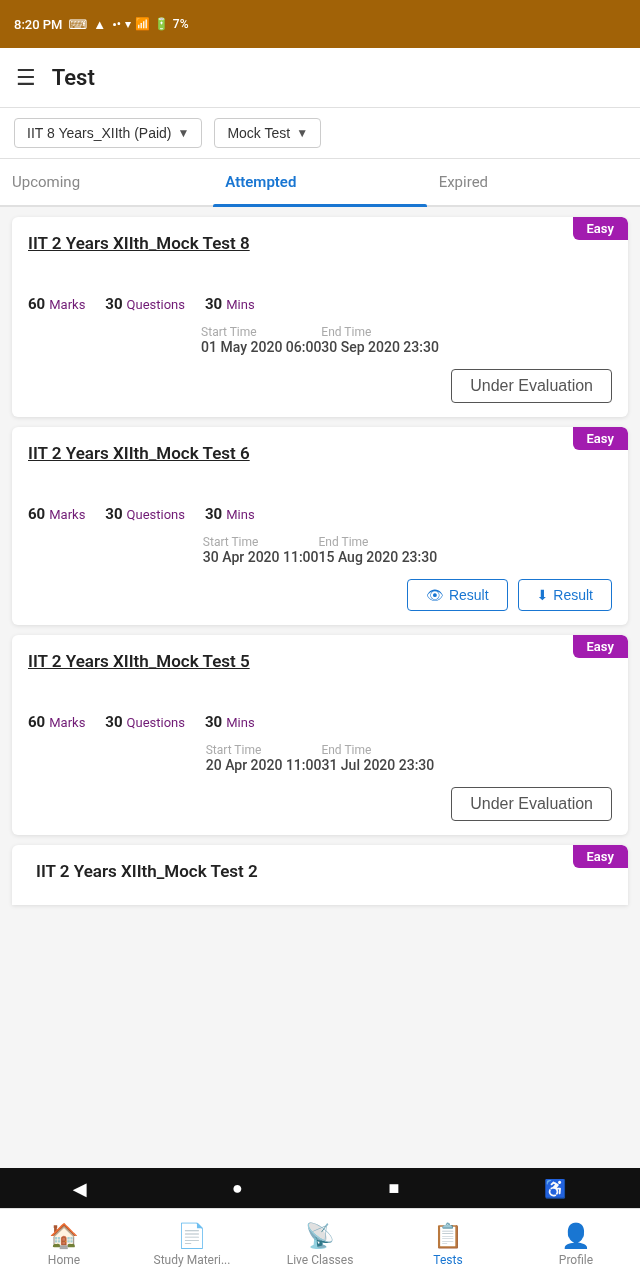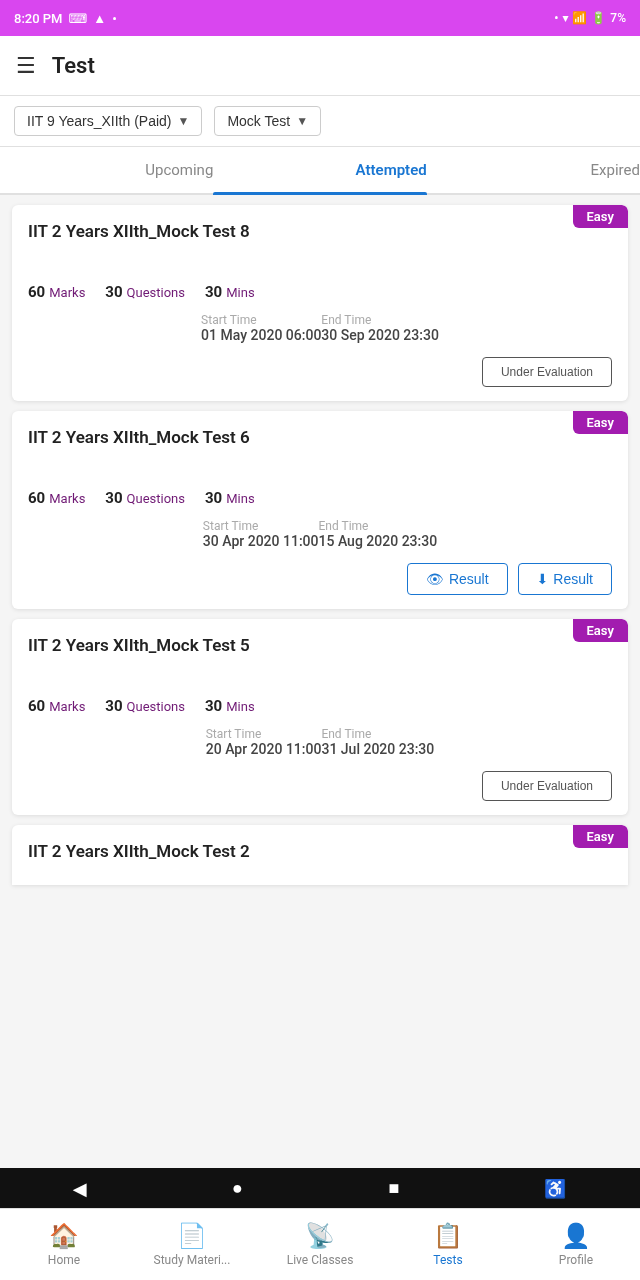--- a/index.html
+++ b/index.html
@@ -1,29 +1,28 @@
 <!DOCTYPE html>
 <html><head>
   <meta charset="utf-8">
   <meta name="viewport" content="width=640px">
   <style>
     * { margin: 0; padding: 0; box-sizing: border-box; }
     body { font-family: 'Roboto', Arial, sans-serif; background: #f5f5f5; width: 640px; min-height: 1280px; overflow-x: hidden; }
 
     
     .status-bar {
-      background: #d946ef;
+      background: #a16207;
       color: white;
       display: flex;
-      justify-content: space-between;
       align-items: center;
       padding: 6px 14px;
       font-size: 13px;
       font-weight: 500;
-      height: 36px;
+      height: 48px;
     }
     .status-left { display: flex; align-items: center; gap: 6px; }
     .status-right { display: flex; align-items: center; gap: 4px; font-size: 12px; }
 
     
     .app-bar {
       background: white;
       display: flex;
       align-items: center;
       padding: 0 16px;
@@ -58,22 +57,22 @@
 
     
     .tabs {
       background: white;
       display: flex;
       border-bottom: 2px solid #e0e0e0;
       position: relative;
     }
     .tab {
       flex: 1;
-      text-align: right;
-      padding: 14px 0;
+      text-align: left;
+      padding: 14px 12px;
       font-size: 15px;
       color: #888;
       cursor: pointer;
       position: relative;
     }
     .tab.active {
       color: #1976D2;
       font-weight: 600;
     }
     .tab.active::after {
@@ -106,21 +105,21 @@
       position: absolute;
       top: 0; right: 0;
       background: #a21caf;
       color: white;
       font-size: 13px;
       font-weight: 600;
       padding: 4px 14px;
       border-radius: 0 6px 0 6px;
     }
     .card-body { padding: 16px 16px 14px 16px; }
-    .card-title { font-size: 17px; font-weight: 600; color: #222; margin-bottom: 10px; margin-right: 60px; }
+    .card-title { font-size: 17px; font-weight: 600; color: #222; margin-bottom: 10px; margin-right: 60px; text-decoration: underline; }
     .time-row {
       display: flex;
       justify-content: center;
       margin-bottom: 10px;
     }
     .time-block { }
     .time-label { font-size: 12px; color: #aaa; }
     .time-val { font-size: 14px; color: #444; font-weight: 500; }
     .card-actions {
       display: flex;
@@ -140,35 +139,35 @@
       display: flex;
       align-items: center;
       gap: 5px;
     }
     .btn-under-eval {
       border: 1.5px solid #555;
       color: #555;
       background: white;
       border-radius: 4px;
       padding: 7px 18px;
-      font-size: 12px;
+      font-size: 16px;
       font-weight: 500;
       cursor: pointer;
     }
 
     
     .test-card-partial {
       background: white;
       border-radius: 6px 6px 0 0;
       box-shadow: 0 1px 4px rgba(0,0,0,0.10);
       position: relative;
       overflow: hidden;
       height: 60px;
     }
-    .partial-title { font-size: 17px; font-weight: 600; color: #222; padding: 16px 16px 0 16px; margin-right: 60px; }
+    .partial-title { font-size: 17px; font-weight: 600; color: #222; padding: 16px 16px 0 24px; margin-right: 60px; }
 
     
     .bottom-nav {
       position: fixed;
       bottom: 0; left: 0;
       width: 640px;
       background: white;
       border-top: 1px solid #e0e0e0;
       display: flex;
       height: 72px;
@@ -234,21 +233,21 @@
   </div>
 </div>
 
 <div class="app-bar">
   <span class="hamburger">☰</span>
   <span class="app-bar-title">Test</span>
 </div>
 
 <div class="filter-row">
   <button class="filter-btn">
-    <span>IIT 9 Years_XIIth (Paid)</span>
+    <span>IIT 8 Years_XIIth (Paid)</span>
     <span class="arrow">▼</span>
   </button>
   <button class="filter-btn">
     <span>Mock Test</span>
     <span class="arrow">▼</span>
   </button>
 </div>
 
 <div class="tabs">
   <div class="tab">

